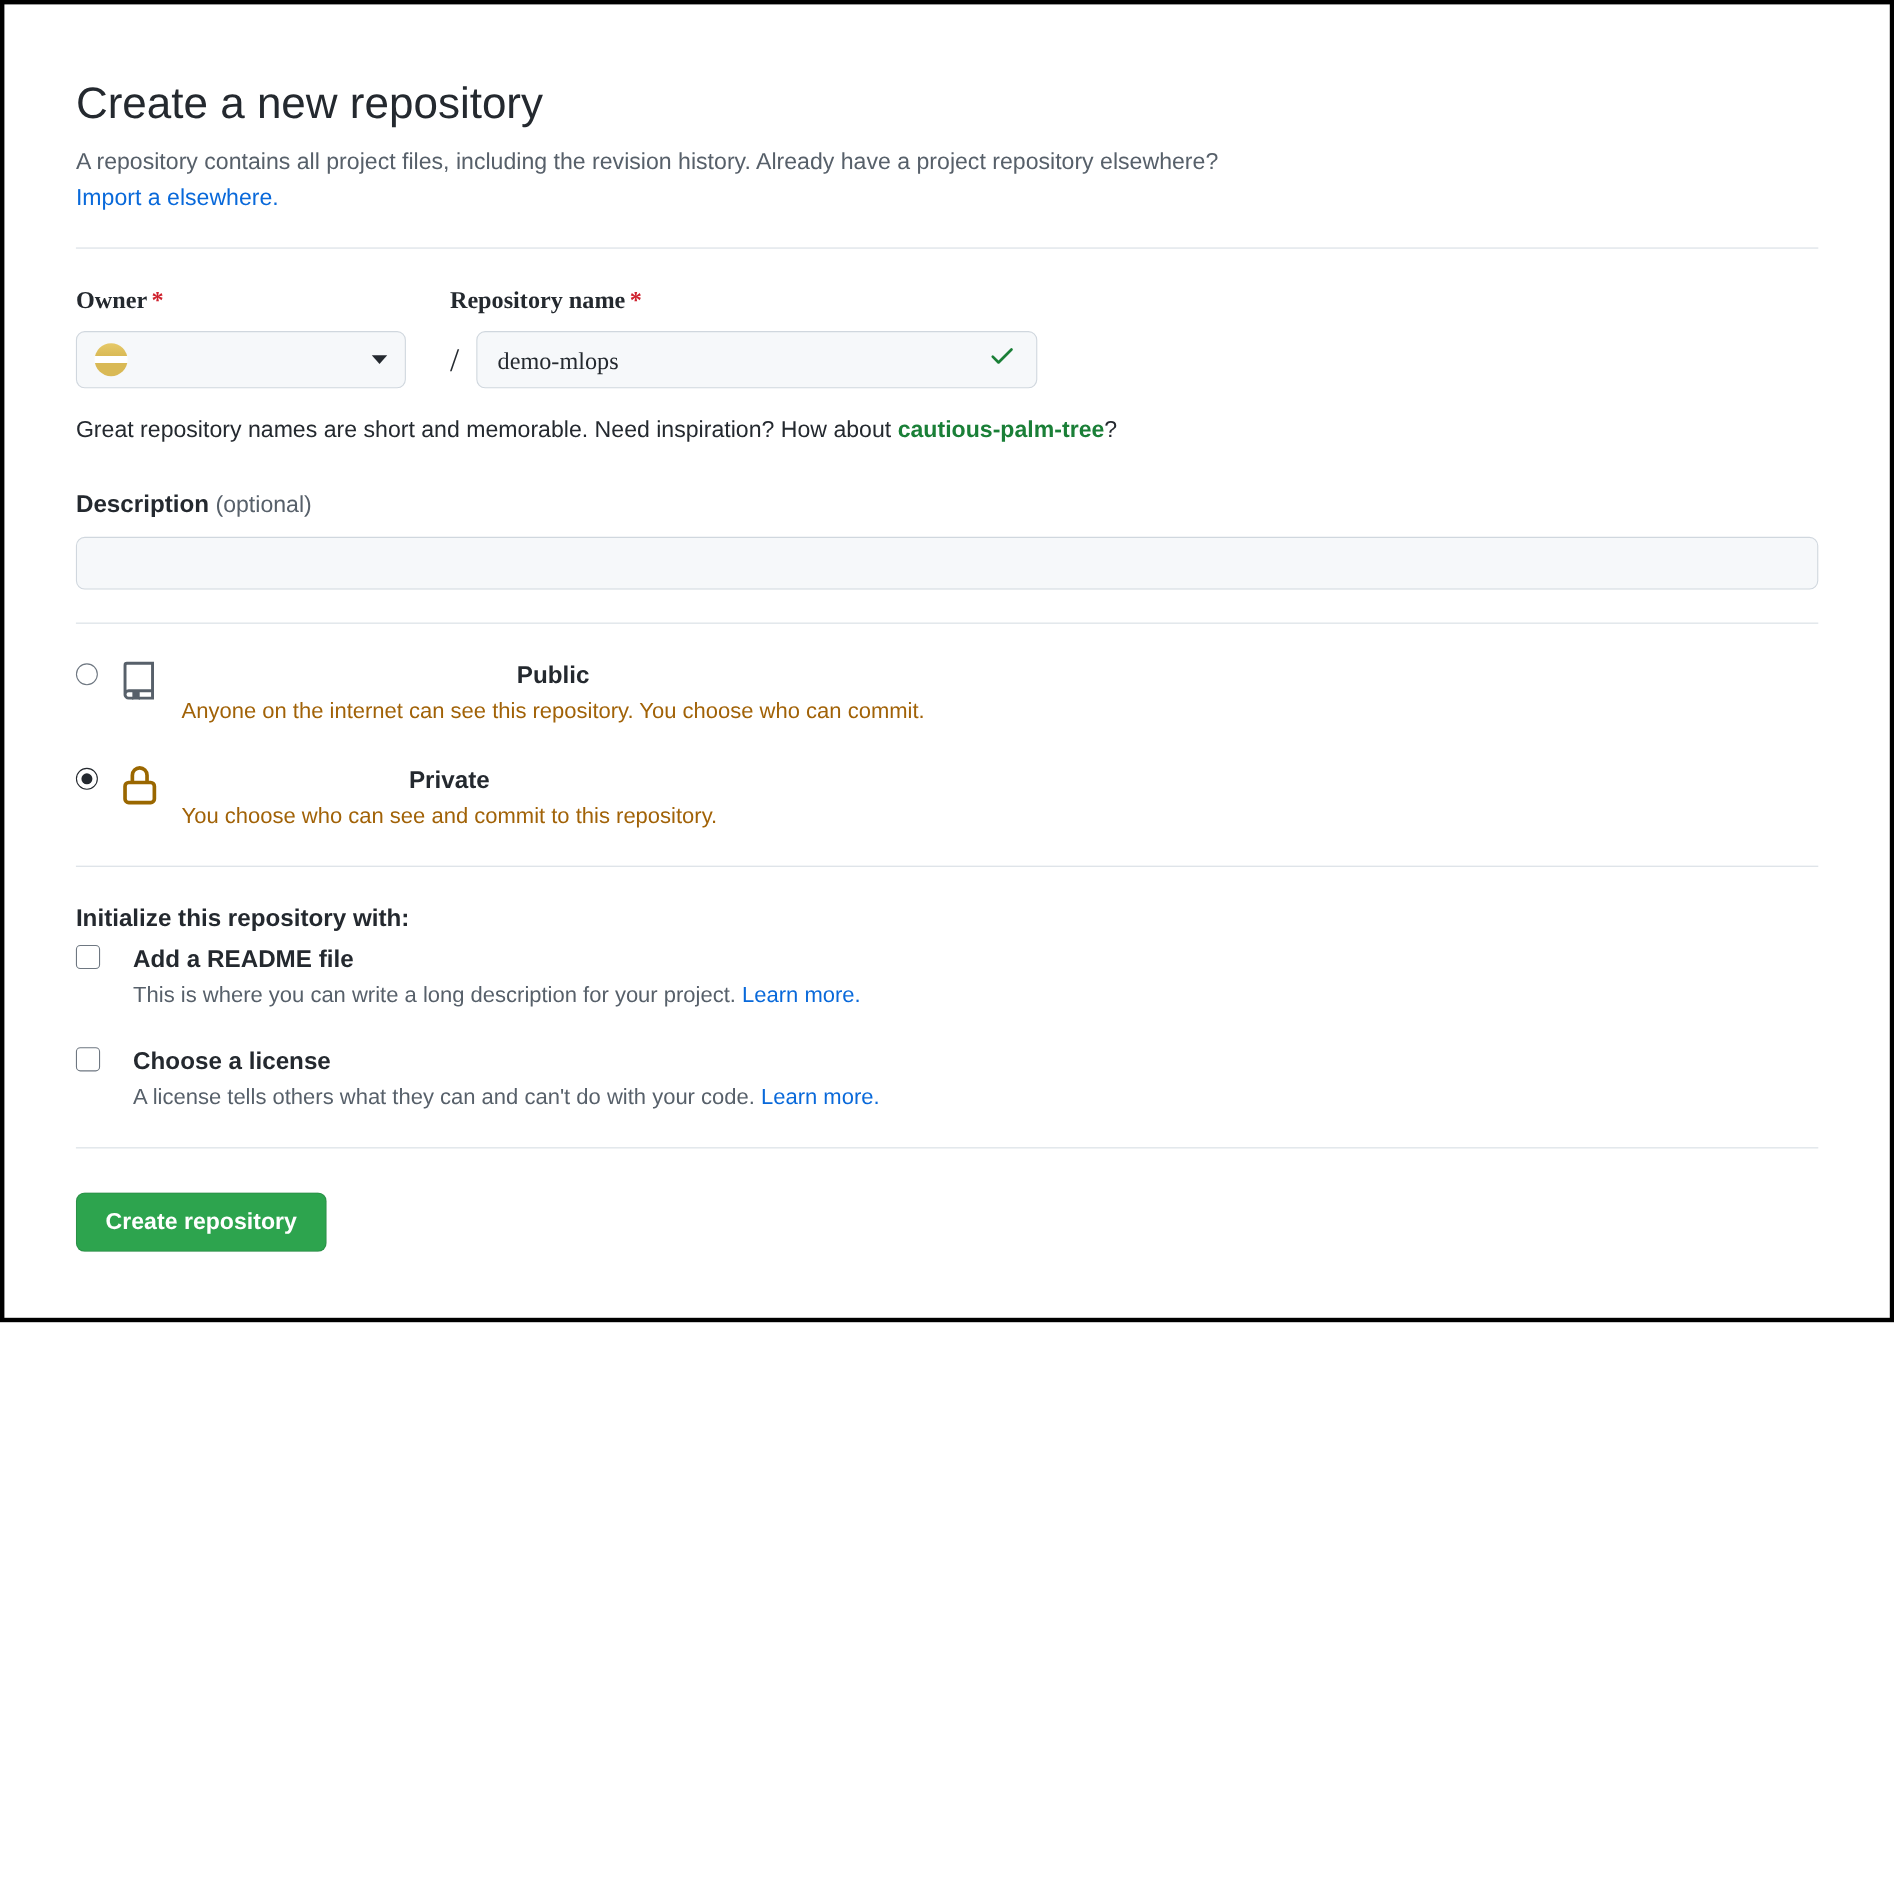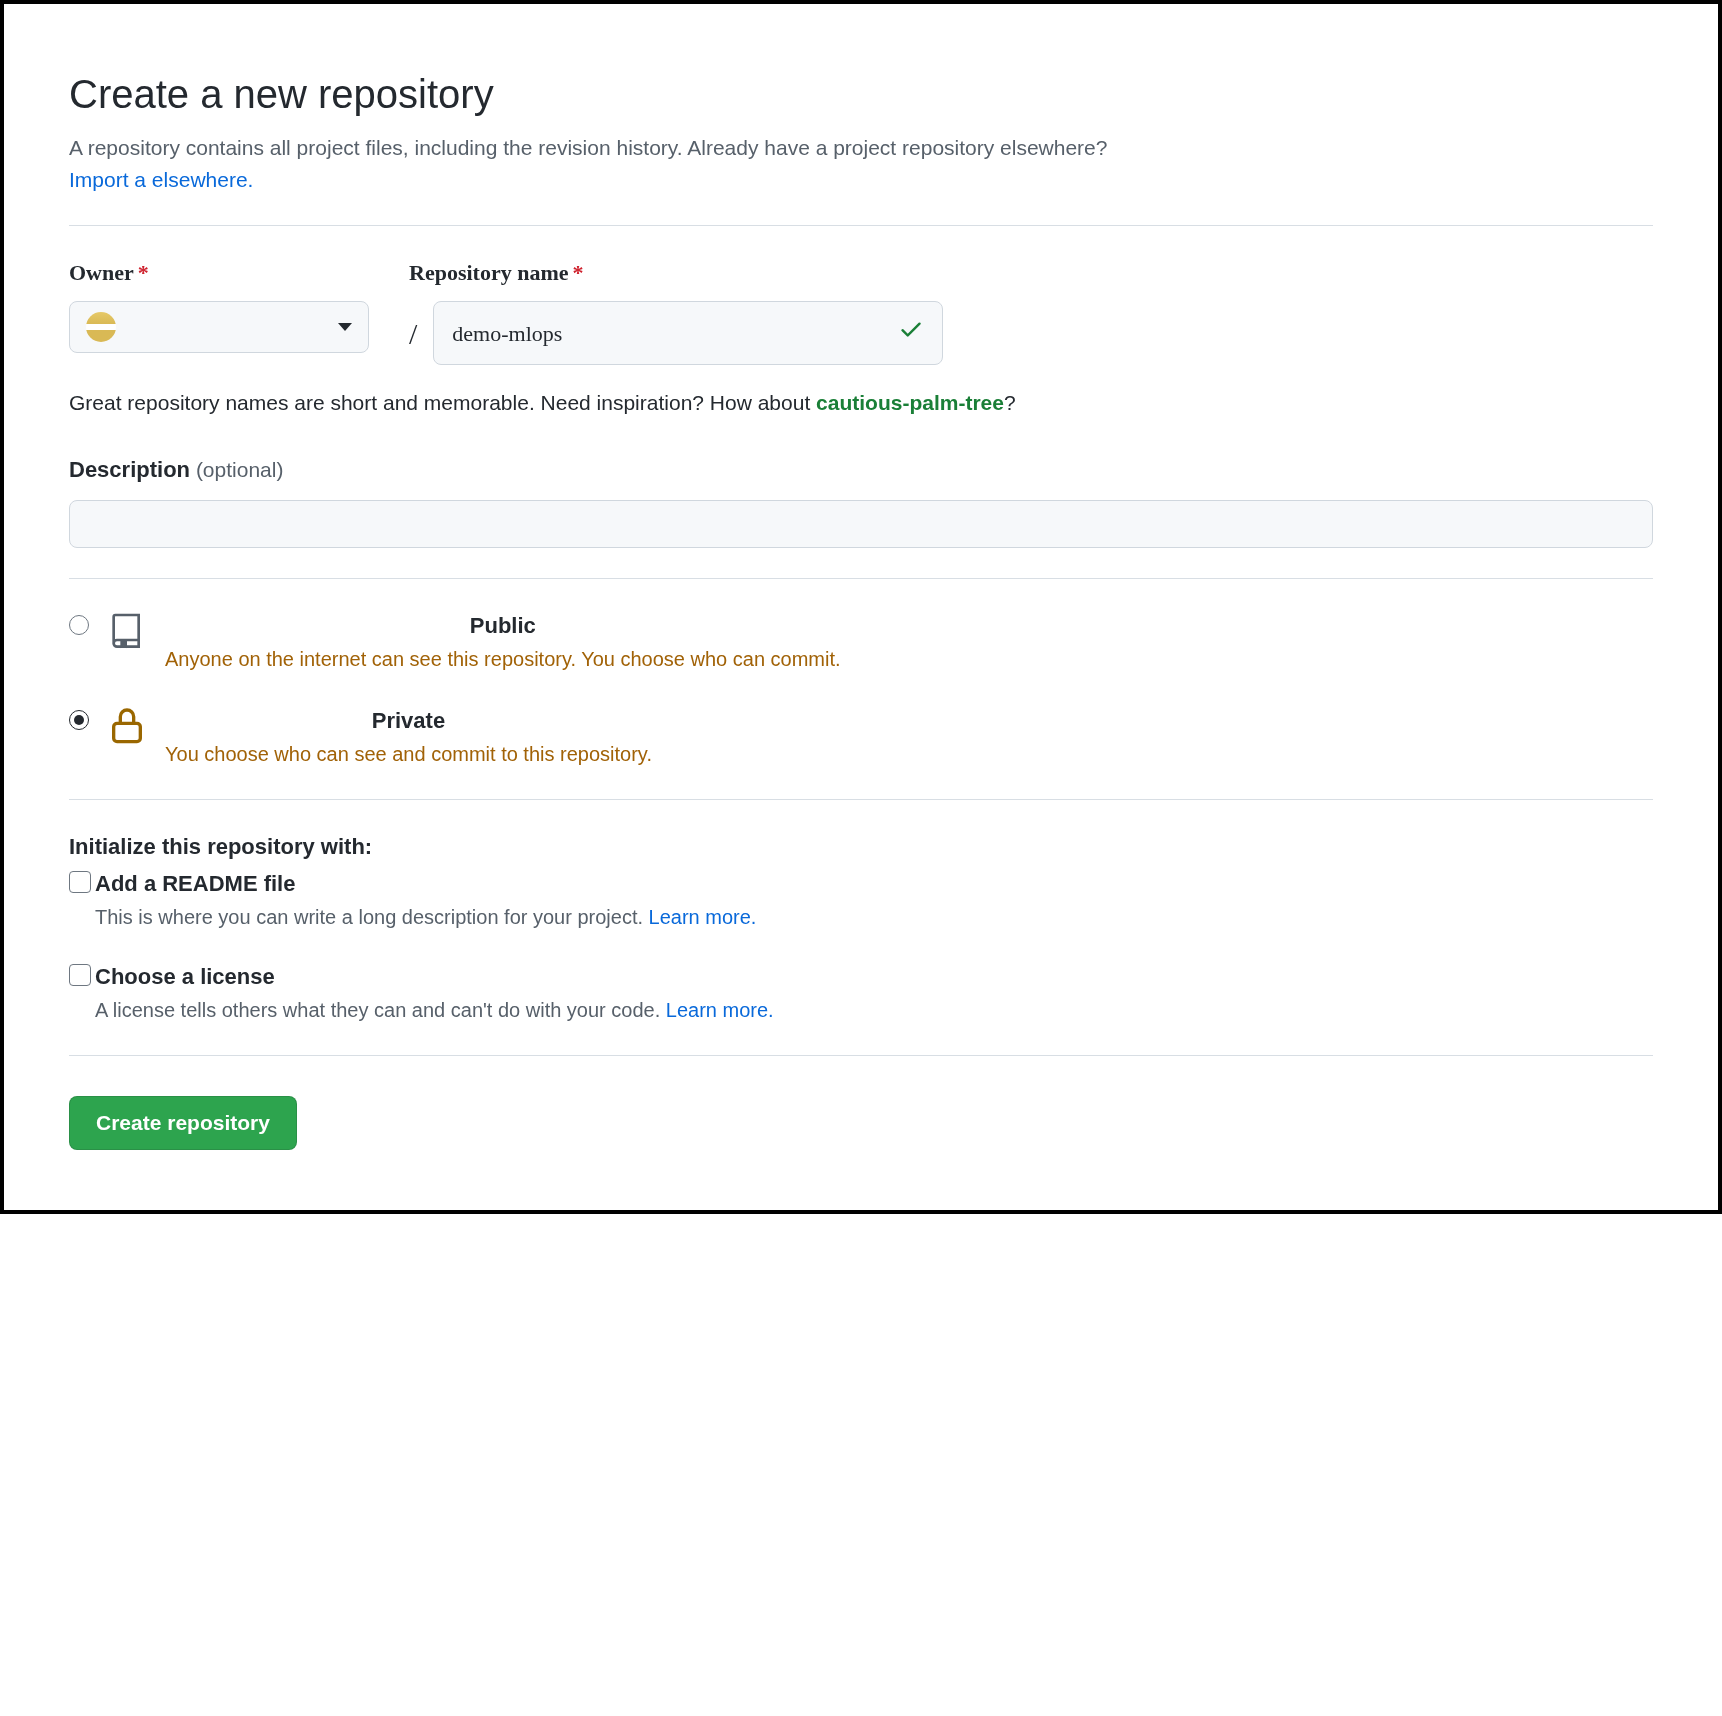--- a/index.html
+++ b/index.html
@@ -86,21 +86,21 @@
       font-weight: 300;
     }
     .repo-name-input {
       display: flex;
       align-items: center;
       background: #f6f8fa;
       border: 1px solid #d0d7de;
       border-radius: 8px;
       padding: 10px 18px;
       width: 510px;
-      height: 64px;
+      height: 52px;
       font-size: 22px;
       justify-content: space-between;
       text-align: center;
     }
     .repo-name-text {
       color: #24292f;
     }
     .check-green {
       color: #1a7f37;
     }
@@ -196,21 +196,21 @@
       margin-bottom: 4px;
     }
     .init-subtext {
       color: #24292f;
       font-size: 21px;
       margin-bottom: 32px;
     }
     .checkbox-option {
       display: flex;
       align-items: flex-start;
-      gap: 4px;
+      gap: 30px;
       margin-bottom: 28px;
     }
     .checkbox {
       width: 22px;
       height: 22px;
       border: 1.5px solid #6e7781;
       border-radius: 4px;
       margin-top: 4px;
       cursor: pointer;
       flex-shrink: 0;

